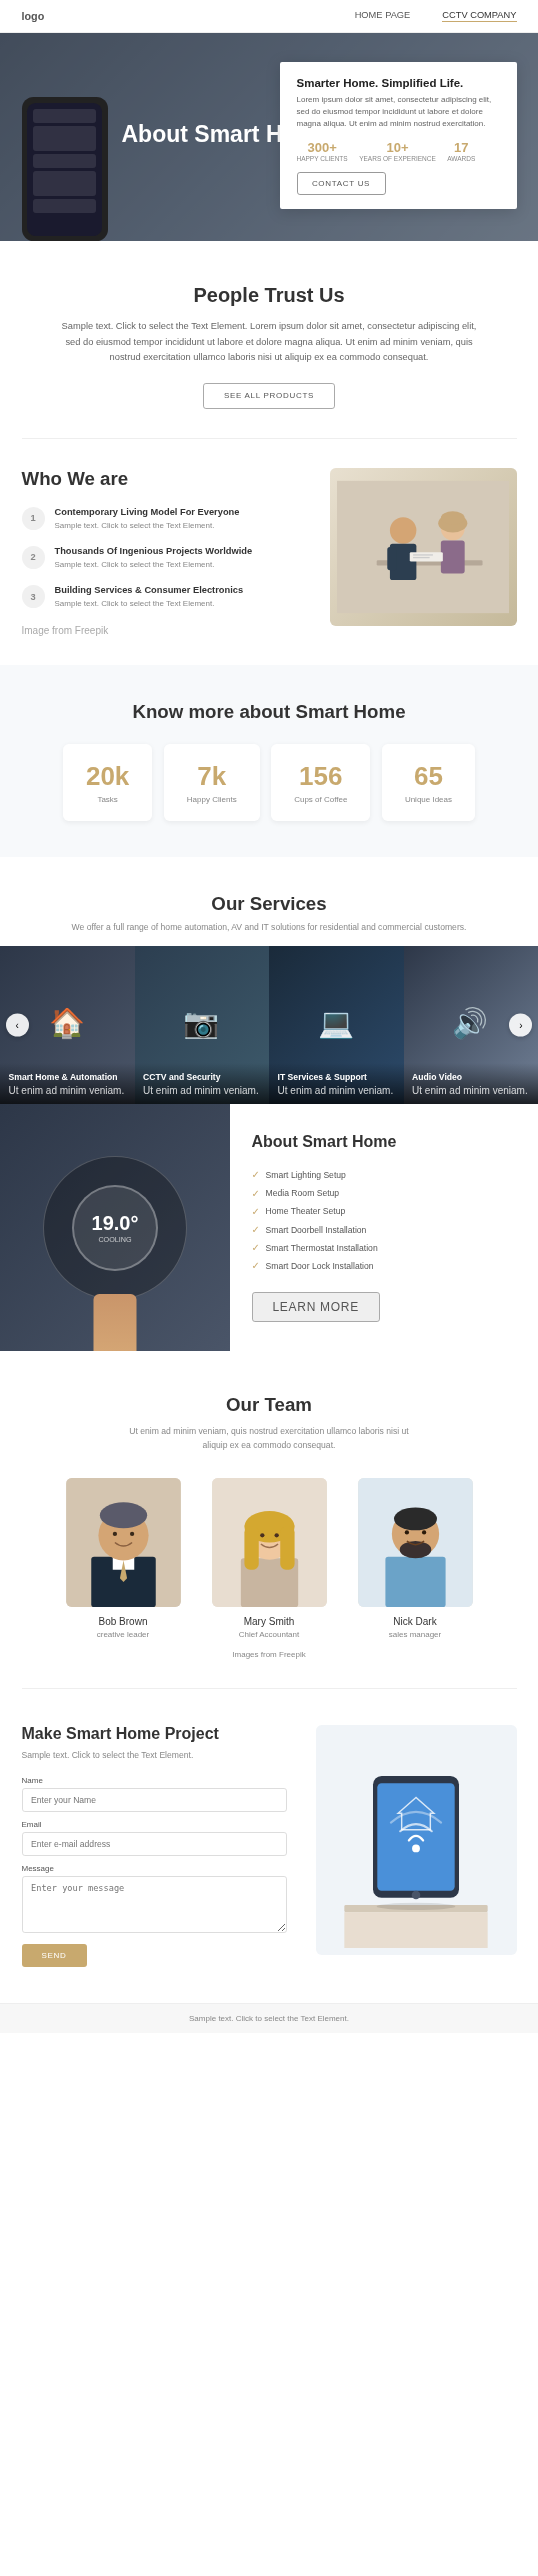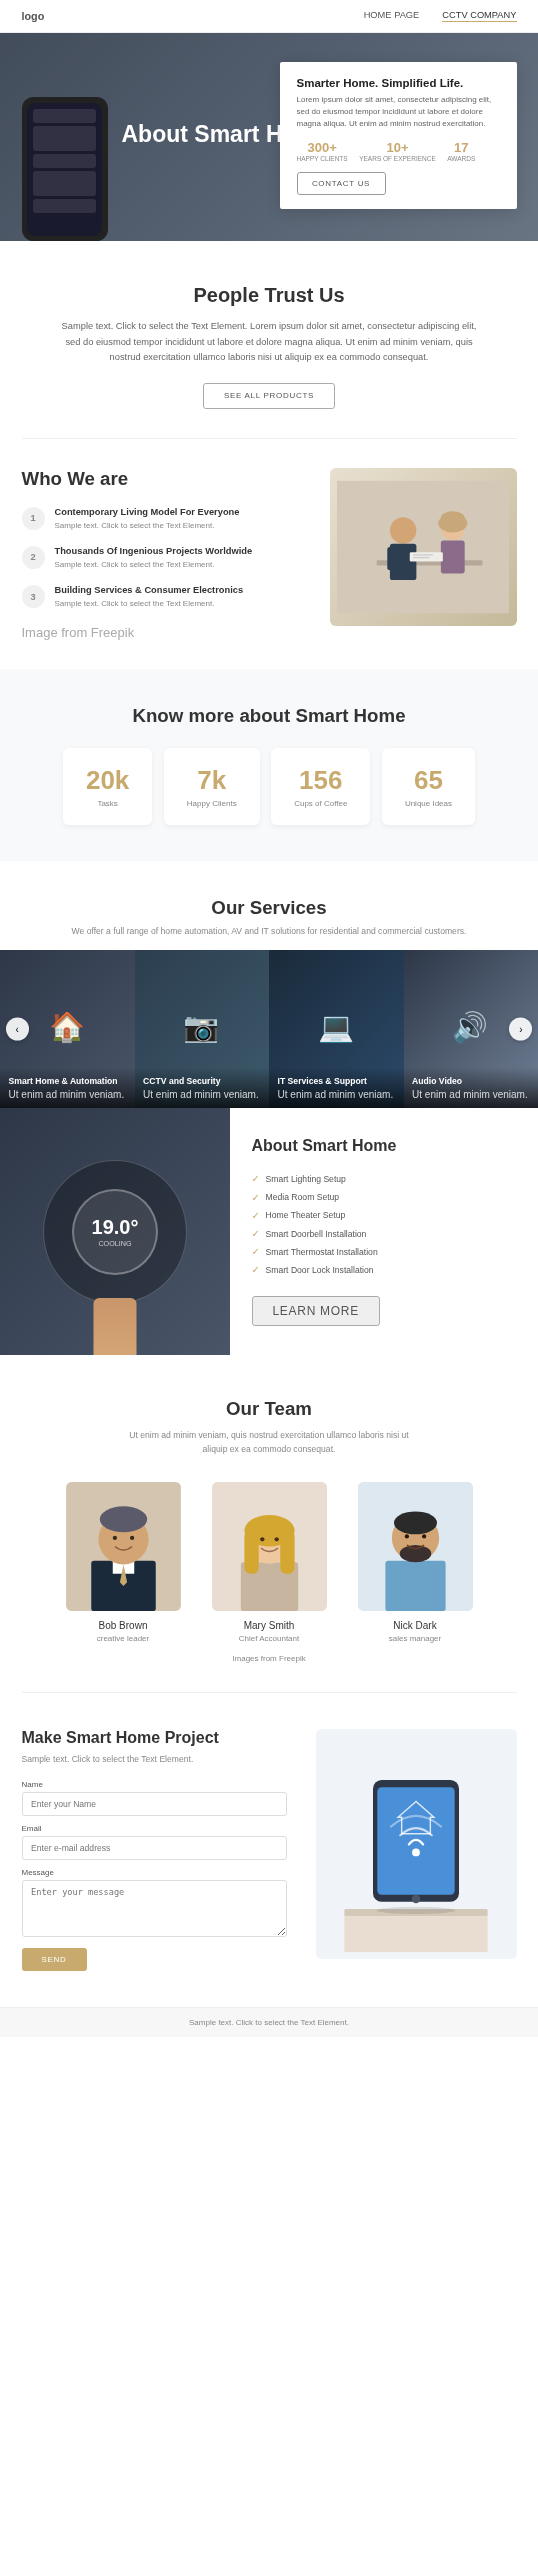--- a/index.html
+++ b/index.html
@@ -5,21 +5,21 @@
     * { box-sizing: border-box; margin: 0; padding: 0; }
     body { font-family: 'Helvetica Neue', Arial, sans-serif; color: #333; background: #fff; width: 538px; margin: 0 auto; }
 
     
     nav {
       display: flex; align-items: center; justify-content: space-between;
       padding: 10px 21.5px; background: #fff; border-bottom: 0.7px solid #eee;
       position: relative; z-index: 10;
     }
     .nav-logo { font-weight: 700; font-size: 10.8px; color: #555; }
-    .nav-links { display: flex; gap: 23px; }
+    .nav-links { display: flex; gap: 32px; }
     .nav-links a { text-decoration: none; font-size: 9.3px; color: #555; font-weight: 500; }
     .nav-links a.active { border-bottom: 1.4px solid #c8a96e; color: #333; padding-bottom: 1.4px; }
 
     
     .hero {
       position: relative; height: 208px;
       background: linear-gradient(135deg, #4a5568 0%, #718096 50%, #a0aec0 100%);
       overflow: hidden; display: flex; align-items: center; padding: 0 21.5px;
     }
     .hero-bg-overlay {
@@ -314,21 +314,21 @@
     </div>
 
     <div class="who-item">
       <div class="who-num">3</div>
       <div class="who-text">
         <h4>Building Services &amp; Consumer Electronics</h4>
         <p>Sample text. Click to select the Text Element.</p>
       </div>
     </div>
 
-    <div style="font-size:13px;color:#aaa;margin-top:7px;">Image from Freepik</div>
+    <div style="font-size:10px;color:#aaa;margin-top:7px;">Image from Freepik</div>
   </div>
 
   <div class="who-image-container">
 
     <svg class="people-svg" viewBox="0 0 260 200" xmlns="http://www.w3.org/2000/svg">
 
       <rect width="260" height="200" fill="#d4c9b8"></rect>
 
       <rect x="60" y="120" width="160" height="8" fill="#b5a898" rx="2"></rect>
 

